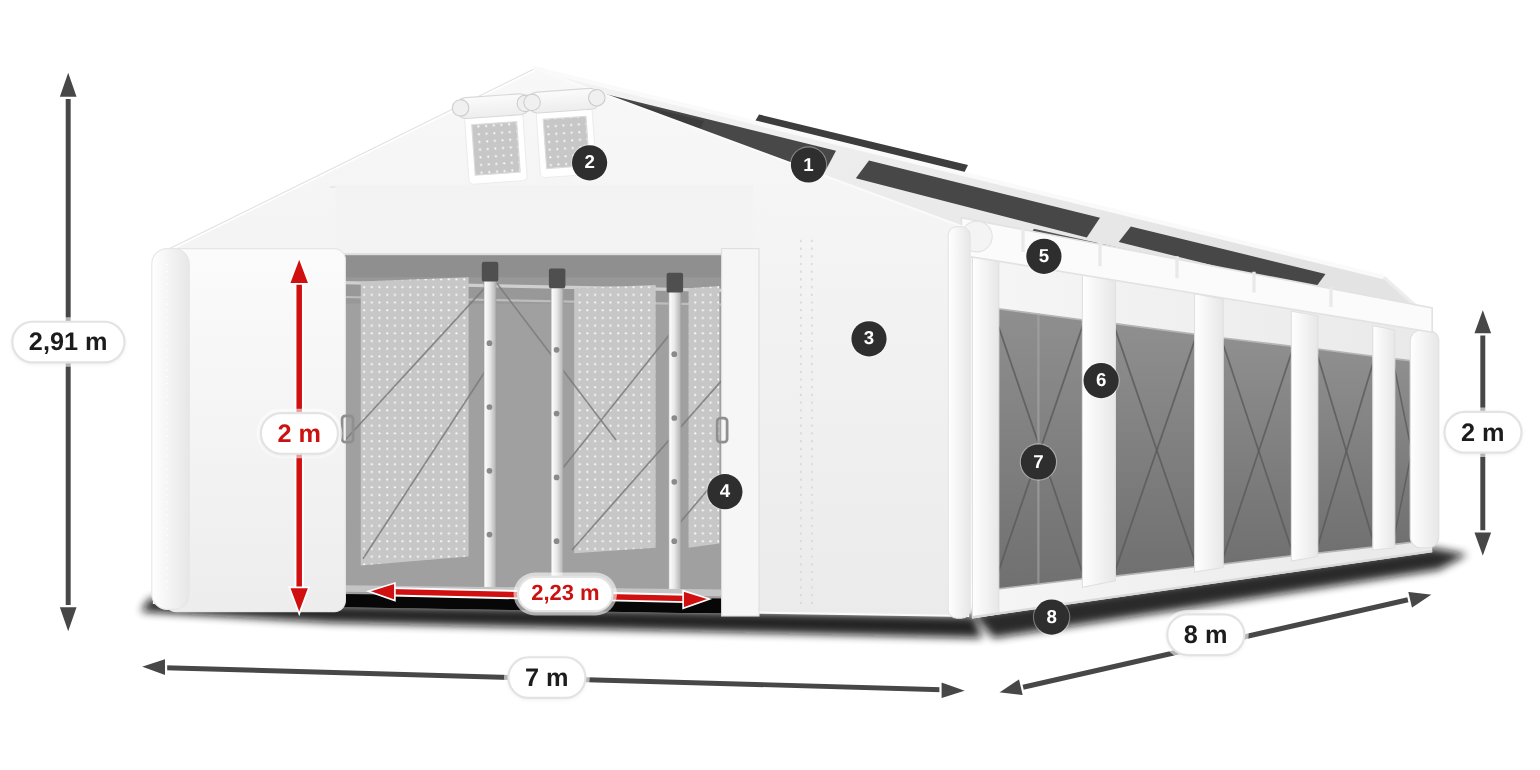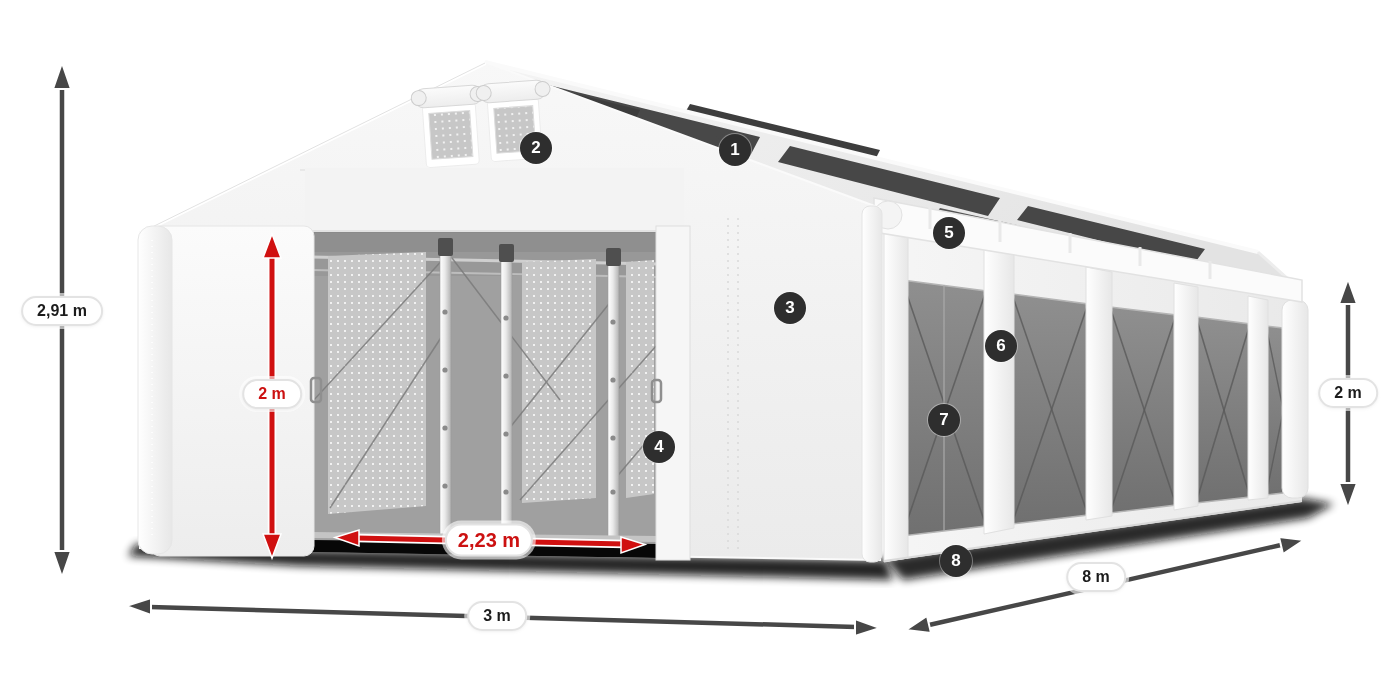--- a/index.html
+++ b/index.html
@@ -5,21 +5,21 @@
   html,body{margin:0;padding:0;background:#fff;}
   .stage{position:relative;width:1400px;height:700px;background:#fff;overflow:hidden;
          font-family:"Liberation Sans",sans-serif;}
   .stage svg{position:absolute;left:0;top:0;}
 
   
   .dim-label{position:absolute;transform:translate(-50%,-50%);
     background:var(--label-bg,#fff);
     border:2px solid var(--label-border,#e3e3e3);
     border-radius:22px;padding:4px 14px;white-space:nowrap;
-    font-weight:700;font-size:16px;color:var(--label-text,#1c1c1c);
+    font-weight:700;font-size:23px;color:var(--label-text,#1c1c1c);
     box-shadow:0 0 0 3px rgba(255,255,255,.6),0 1px 3px rgba(0,0,0,.15);}
   .dim-label.red{color:var(--accent-red,#cc1111);}
   .dim-label.small{font-size:20px;padding:3px 11px;}
 
   
   .badge{position:absolute;width:32px;height:32px;border-radius:50%;
     transform:translate(-50%,-50%);
     background:var(--badge-bg,#2e2e2e);color:var(--badge-text,#fff);
     font-weight:700;font-size:17px;line-height:32px;text-align:center;
     box-shadow:0 0 0 1px rgba(255,255,255,.35);}
@@ -283,22 +283,22 @@
       <line x1="1348" y1="300" x2="1348" y2="487" class="casing" stroke-width="9.5"></line>
       <line x1="1348" y1="300" x2="1348" y2="487" class="shaft-dark" stroke-width="4.5"></line>
       <polygon points="1348,279 1339,304 1357,304" class="head-dark"></polygon>
       <polygon points="1348,508 1339,483 1357,483" class="head-dark"></polygon>
     </g>
   </g>
 </svg>
 
 <div class="dim-label" style="left:62px;top:311px">2,91 m</div>
 <div class="dim-label red" style="left:272px;top:394px">2 m</div>
-<div class="dim-label red small" style="left:489px;top:540px">2,23 m</div>
-<div class="dim-label" style="left:497px;top:616px">3 m</div>
+<div class="dim-label red small" style="left:514px;top:540px">2,23 m</div>
+<div class="dim-label" style="left:497px;top:616px">7 m</div>
 <div class="dim-label" style="left:1096px;top:577px">8 m</div>
 <div class="dim-label" style="left:1348px;top:393px">2 m</div>
 
 <div class="badge" style="left:735px;top:150px">1</div>
 <div class="badge" style="left:536px;top:148px">2</div>
 <div class="badge" style="left:790px;top:308px">3</div>
 <div class="badge" style="left:659px;top:447px">4</div>
 <div class="badge" style="left:949px;top:233px">5</div>
 <div class="badge" style="left:1001px;top:346px">6</div>
 <div class="badge" style="left:944px;top:420px">7</div>

